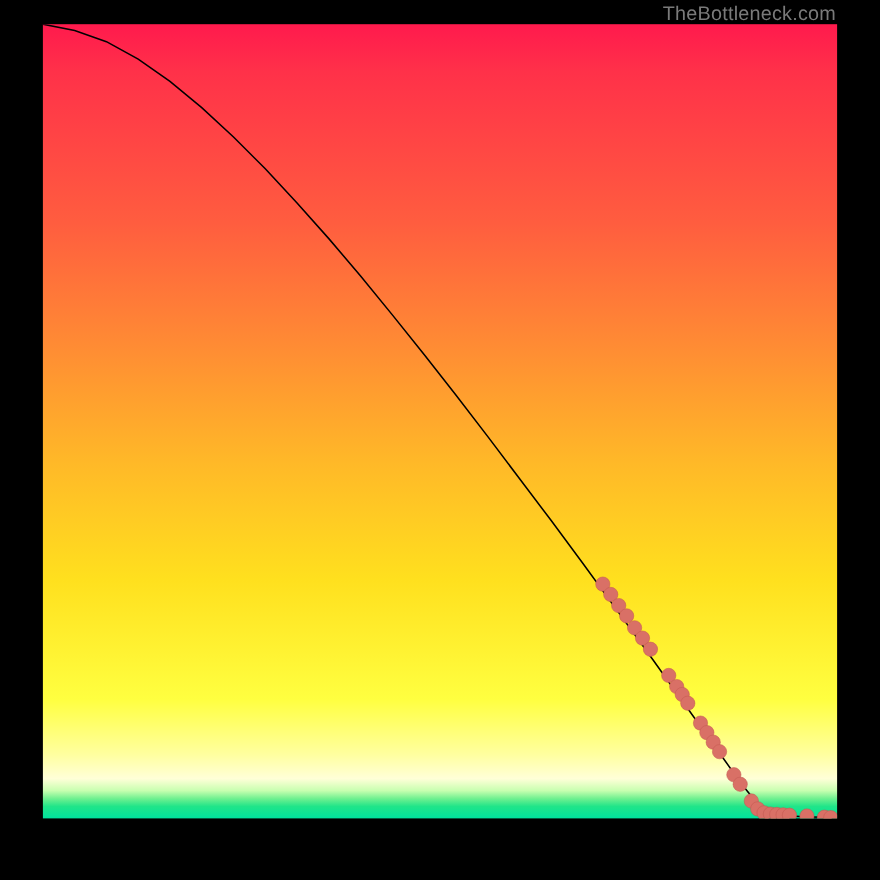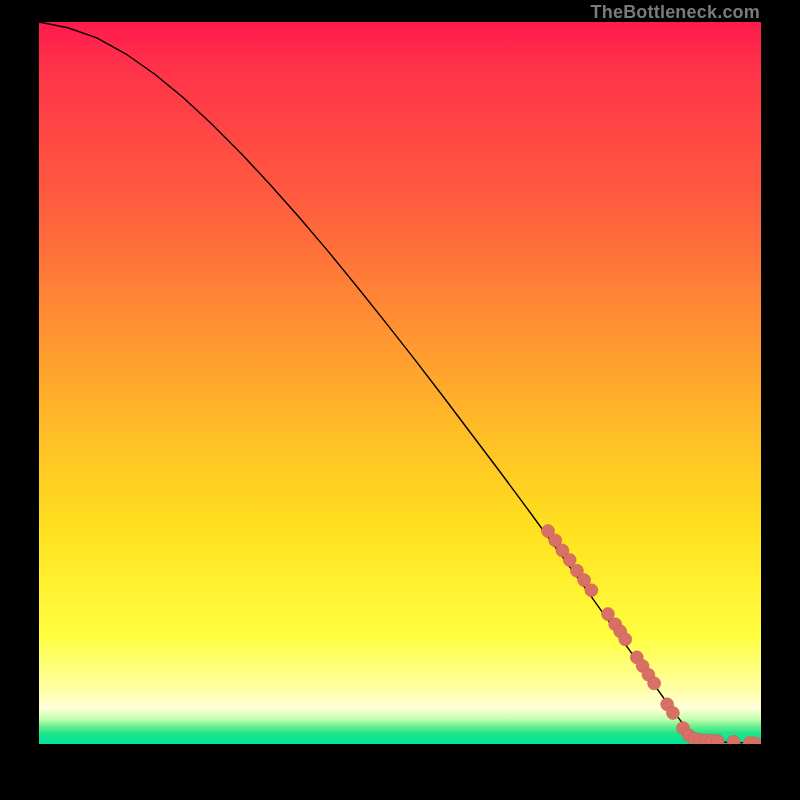--- a/index.html
+++ b/index.html
@@ -41,21 +41,21 @@
       #70f090 97.5%,
       #20e589 98.5%,
       #00e29e 100%
     );
   }
   .watermark {
     position: absolute;
     right: 40px;
     top: 2px;
     font-size: 18px;
-    font-weight: 700;
+    font-weight: 400;
     color: #7a7a7a;
     letter-spacing: 0.2px;
   }
   svg.overlay {
     position: absolute;
     left: 0;
     top: 0;
     width: 722px;
     height: 722px;
   }

